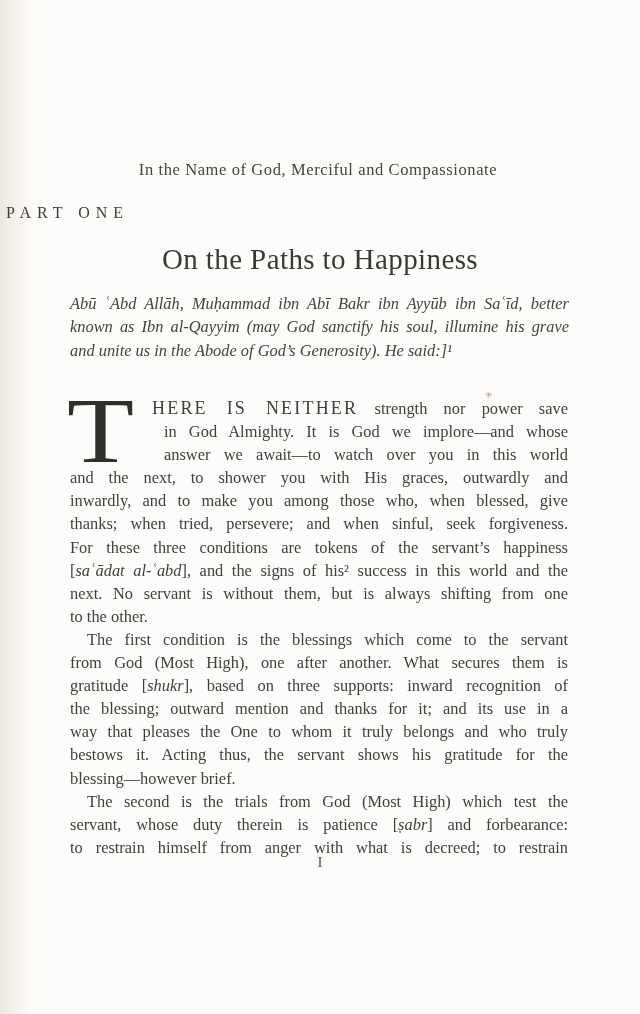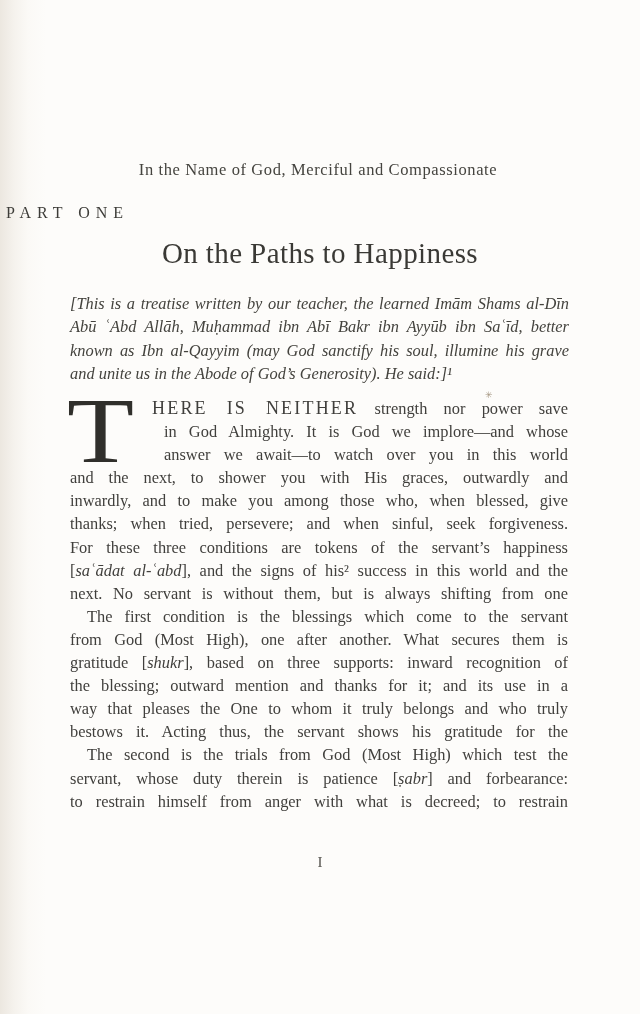--- a/index.html
+++ b/index.html
@@ -31,21 +31,21 @@
     font-size: 16.5px; letter-spacing: 0.6px;
     color: #45443f;
   }
   .part-label {
     position: absolute; top: 204px; left: 0; right: 0;
     font-size: 16px; letter-spacing: 6px; text-indent: 6px;
     color: #3d3c38;
   }
   .chapter-title {
     position: absolute; top: 233px; left: 0; right: 0;
-    margin: 4px; font-weight: normal;
+    margin: 10px; font-weight: normal;
     text-align: center;
     font-size: 29px; letter-spacing: 0.4px;
     color: #3a3935;
   }
   .intro {
     position: absolute; top: 292px; left: 70px; width: 499px;
     font-style: italic;
     font-size: 16.4px; line-height: 23.3px;
     color: #44433e;
   }
@@ -87,21 +87,20 @@
 
   <div class="edge-shade"></div>
 
   <div class="bismillah">In the Name of God, Merciful and Compassionate</div>
 
   <div class="part-label">PART ONE</div>
 
   <h1 class="chapter-title">On the Paths to Happiness</h1>
 
   <div class="intro">
-      <div class="ln jl">[This is a treatise written by our teacher, the learned Imām Shams al-Dīn</div>
       <div class="ln jl">Abū ʿAbd Allāh, Muḥammad ibn Abī Bakr ibn Ayyūb ibn Saʿīd, better</div>
       <div class="ln jl">known as Ibn al-Qayyim (may God sanctify his soul, illumine his grave</div>
       <div class="ln">and unite us in the Abode of God’s Generosity). He said:]¹</div>
     </div>
 
   <span class="ornament">✳</span>
 
   <div class="body-text">
 
     <span class="drop-cap">T</span>
@@ -112,29 +111,31 @@
 
     <div>
         <div class="ln beside-cap jl">in God Almighty. It is God we implore—and whose</div>
         <div class="ln beside-cap jl">answer we await—to watch over you in this world</div>
         <div class="ln jl">and the next, to shower you with His graces, outwardly and</div>
         <div class="ln jl">inwardly, and to make you among those who, when blessed, give</div>
         <div class="ln jl">thanks; when tried, persevere; and when sinful, seek forgiveness.</div>
         <div class="ln jl">For these three conditions are tokens of the servant’s happiness</div>
         <div class="ln jl">[<i>saʿādat al-ʿabd</i>], and the signs of his² success in this world and the</div>
         <div class="ln jl">next. No servant is without them, but is always shifting from one</div>
+        <div class="ln">to the other.</div>
       </div>
 
     <div>
         <div class="ln indent jl">The first condition is the blessings which come to the servant</div>
         <div class="ln jl">from God (Most High), one after another. What secures them is</div>
         <div class="ln jl">gratitude [<i>shukr</i>], based on three supports: inward recognition of</div>
         <div class="ln jl">the blessing; outward mention and thanks for it; and its use in a</div>
         <div class="ln jl">way that pleases the One to whom it truly belongs and who truly</div>
         <div class="ln jl">bestows it. Acting thus, the servant shows his gratitude for the</div>
+        <div class="ln">blessing—however brief.</div>
       </div>
 
     <div>
         <div class="ln indent jl">The second is the trials from God (Most High) which test the</div>
         <div class="ln jl">servant, whose duty therein is patience [<i>ṣabr</i>] and forbearance:</div>
         <div class="ln jl">to restrain himself from anger with what is decreed; to restrain</div>
       </div>
 
   </div>
 

